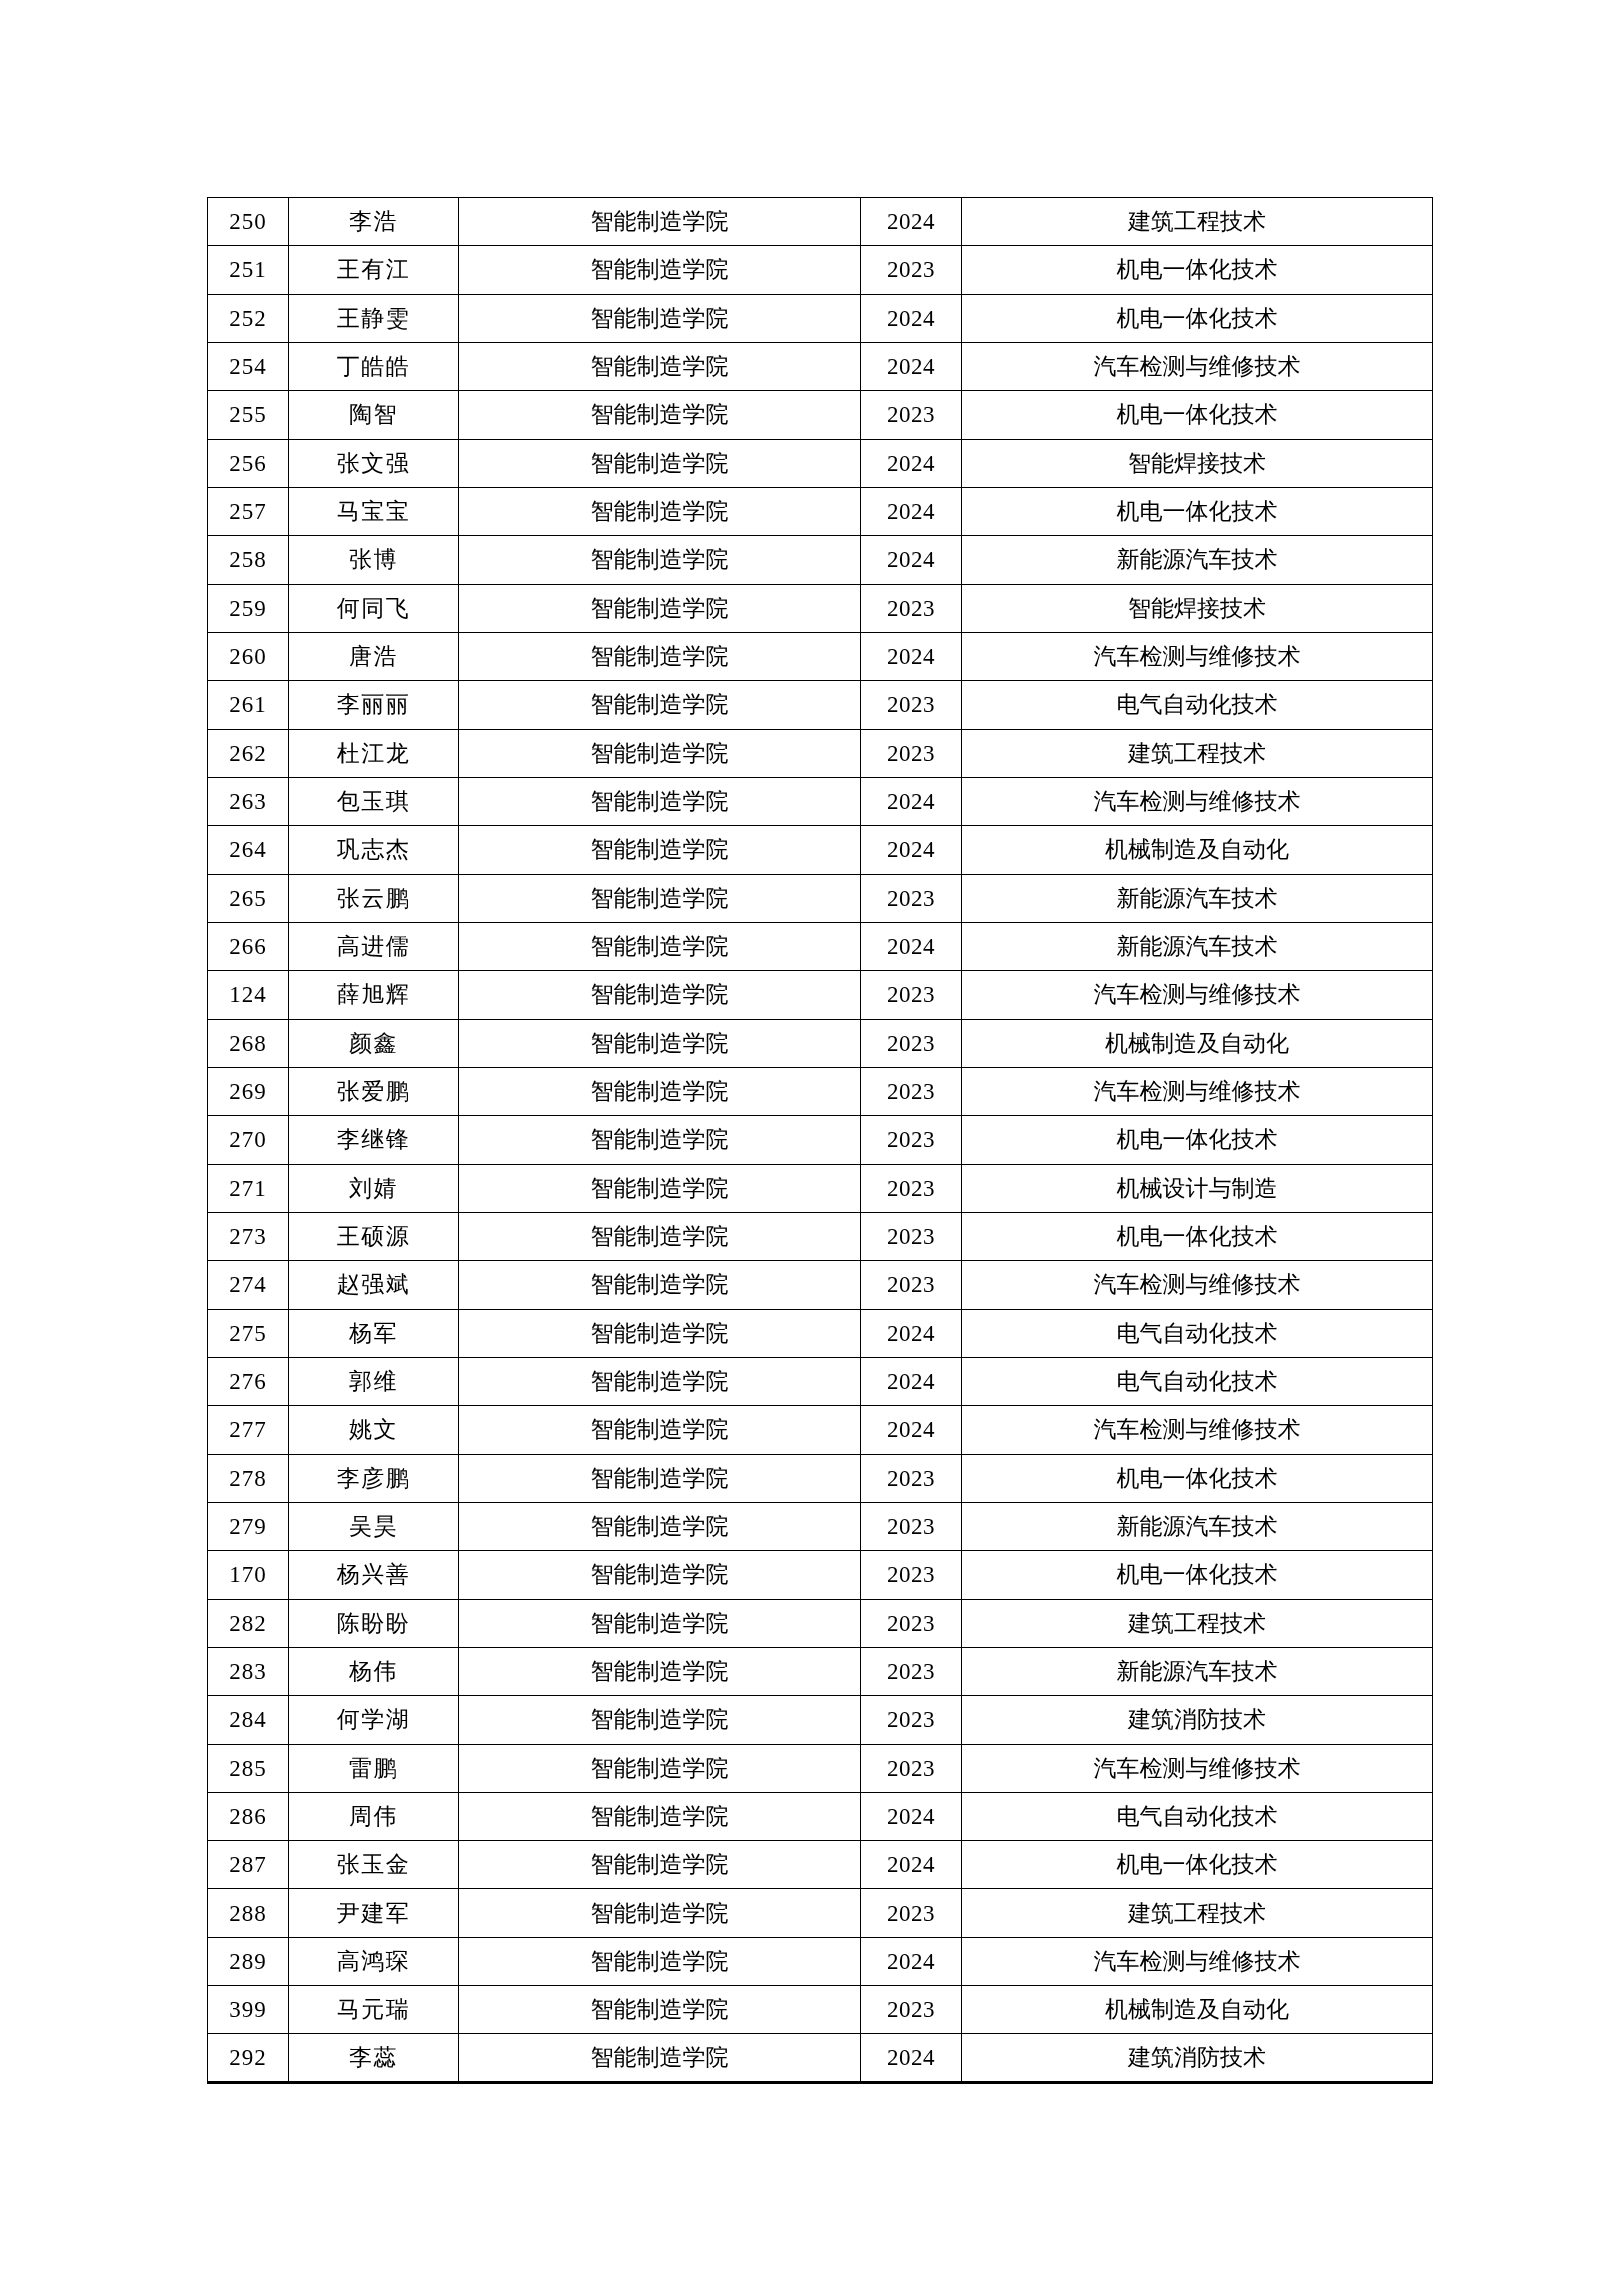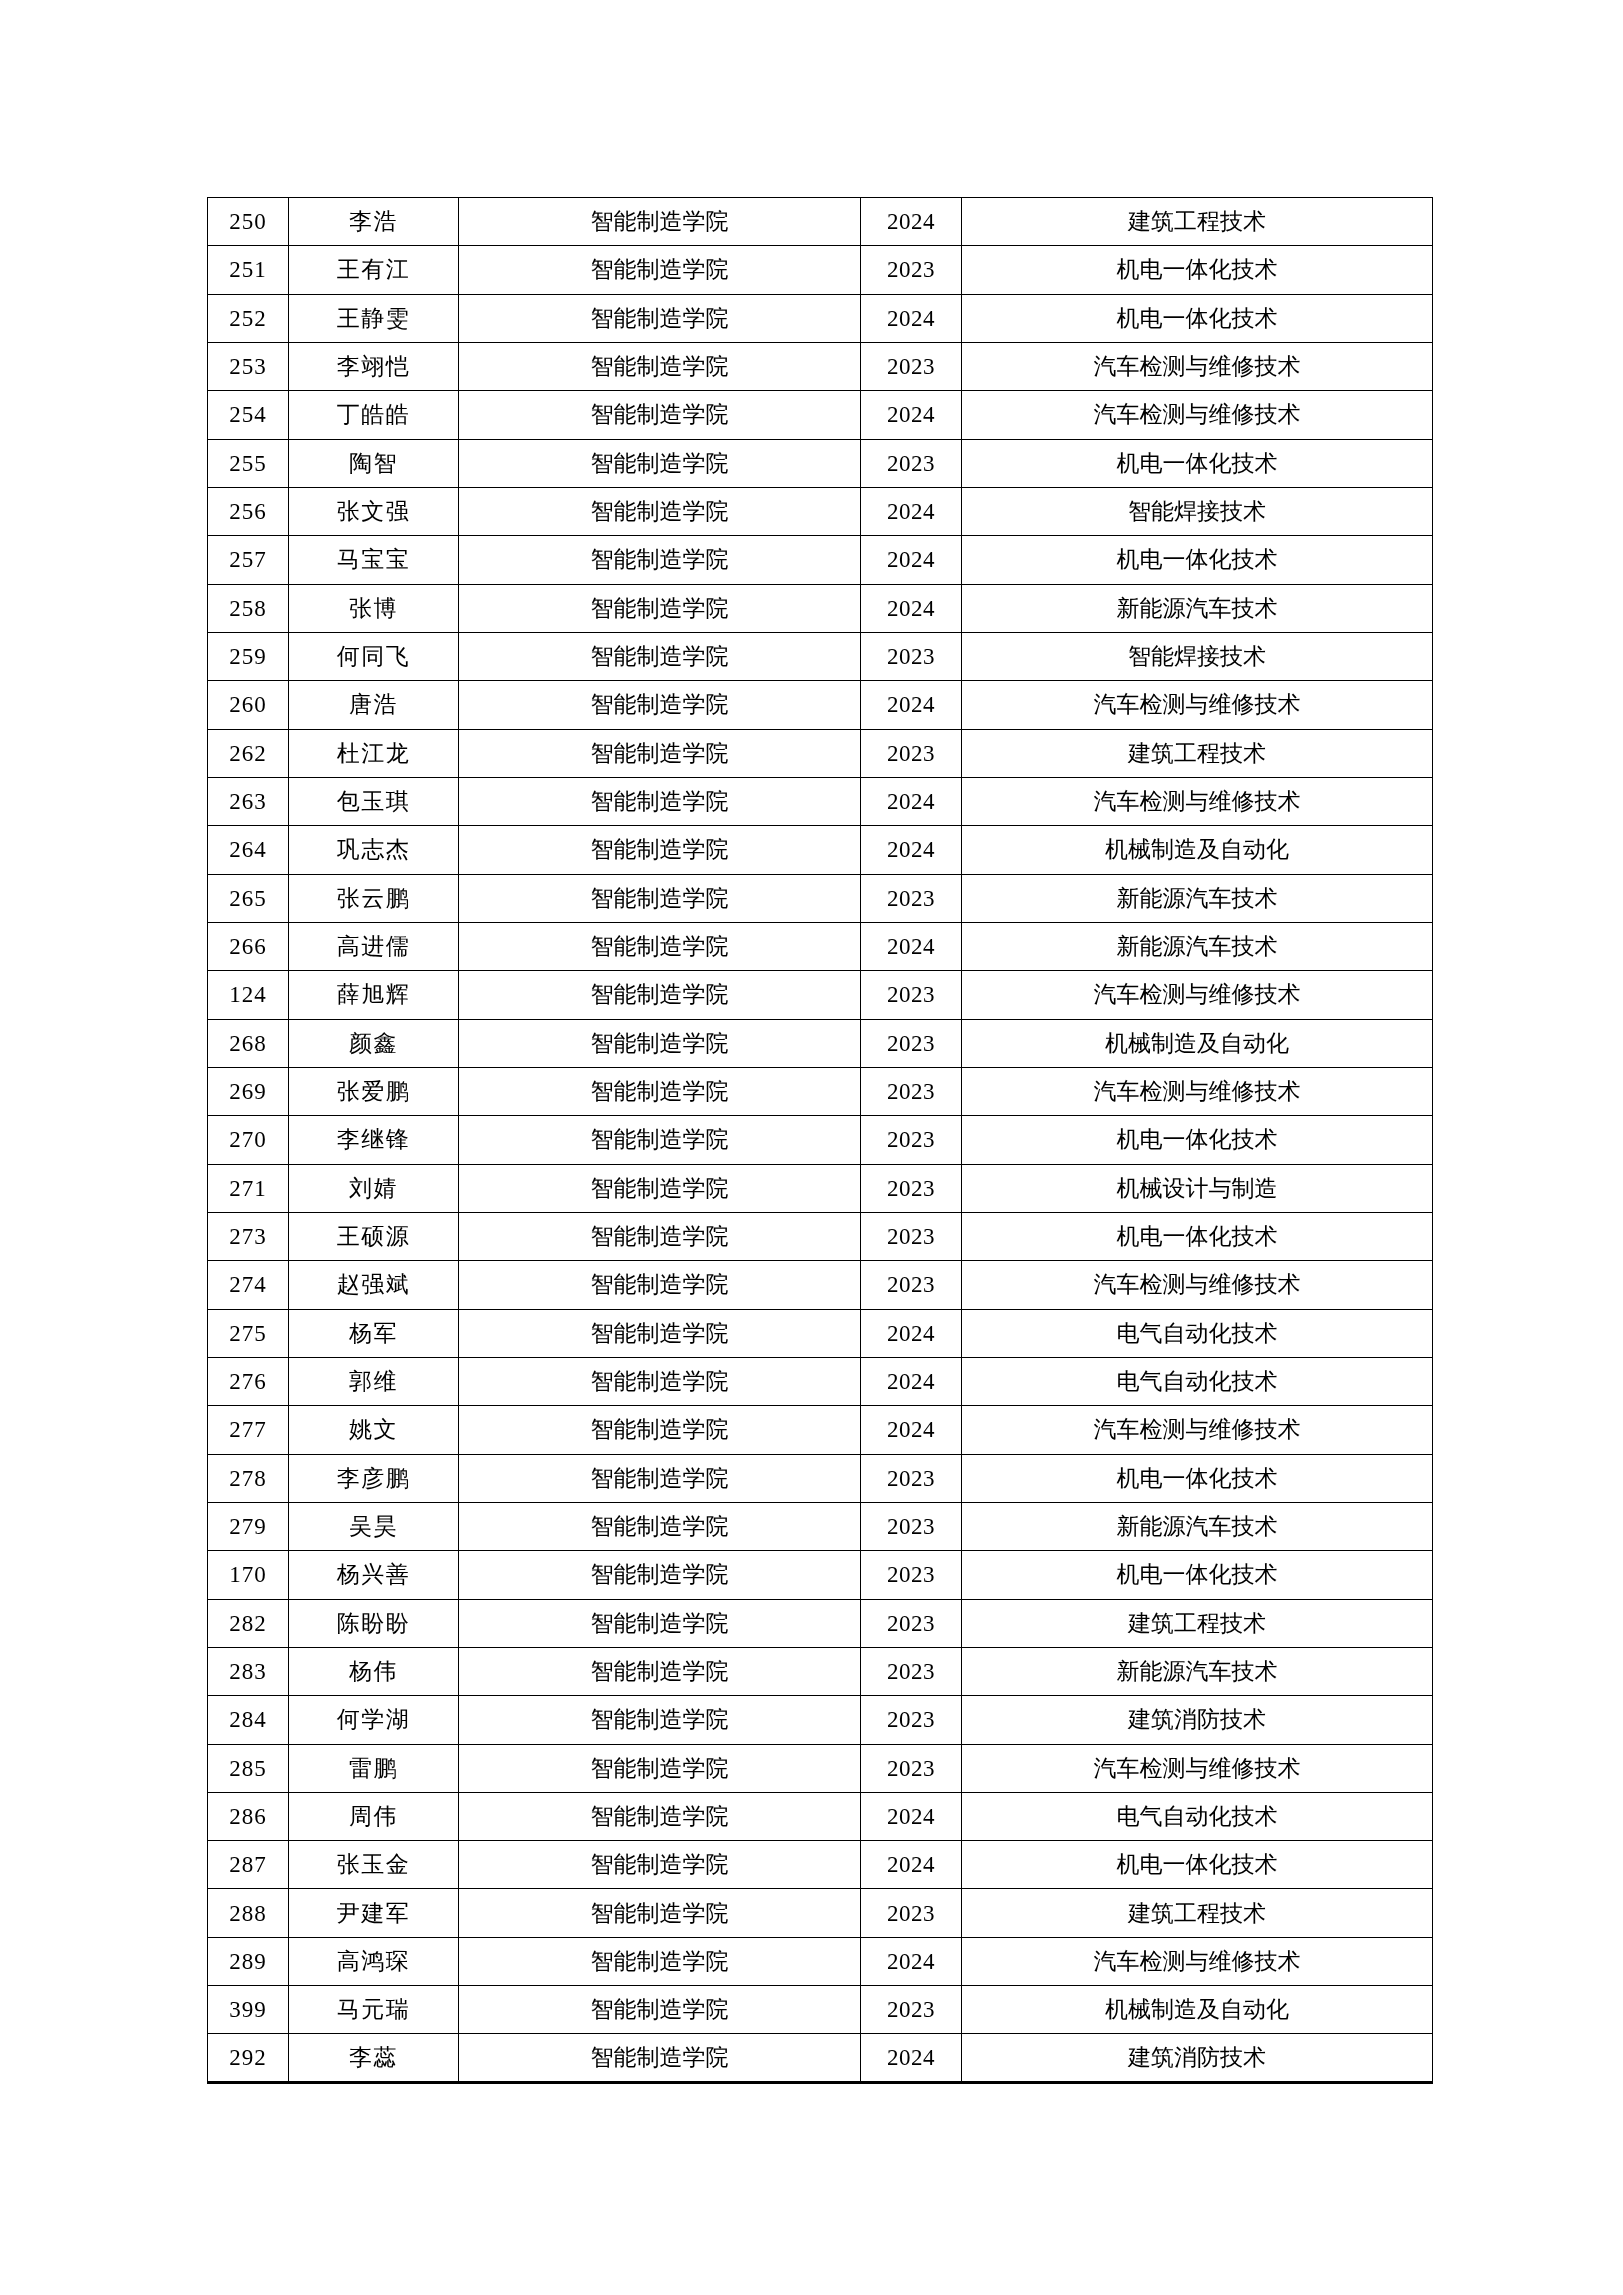--- a/index.html
+++ b/index.html
@@ -94,27 +94,20 @@
   </tr>
 
   <tr>
     <td class="cell-no">252</td>
     <td class="cell-name">王静雯</td>
     <td class="cell-college">智能制造学院</td>
     <td class="cell-year">2024</td>
     <td class="cell-major">机电一体化技术</td>
   </tr>
 
-  <tr>
-    <td class="cell-no">253</td>
-    <td class="cell-name">李翊恺</td>
-    <td class="cell-college">智能制造学院</td>
-    <td class="cell-year">2023</td>
-    <td class="cell-major">汽车检测与维修技术</td>
-  </tr>
 
   <tr>
     <td class="cell-no">254</td>
     <td class="cell-name">丁皓皓</td>
     <td class="cell-college">智能制造学院</td>
     <td class="cell-year">2024</td>
     <td class="cell-major">汽车检测与维修技术</td>
   </tr>
 
   <tr>
@@ -158,20 +151,27 @@
   </tr>
 
   <tr>
     <td class="cell-no">260</td>
     <td class="cell-name">唐浩</td>
     <td class="cell-college">智能制造学院</td>
     <td class="cell-year">2024</td>
     <td class="cell-major">汽车检测与维修技术</td>
   </tr>
 
+  <tr>
+    <td class="cell-no">261</td>
+    <td class="cell-name">李丽丽</td>
+    <td class="cell-college">智能制造学院</td>
+    <td class="cell-year">2023</td>
+    <td class="cell-major">电气自动化技术</td>
+  </tr>
 
   <tr>
     <td class="cell-no">262</td>
     <td class="cell-name">杜江龙</td>
     <td class="cell-college">智能制造学院</td>
     <td class="cell-year">2023</td>
     <td class="cell-major">建筑工程技术</td>
   </tr>
 
   <tr>

